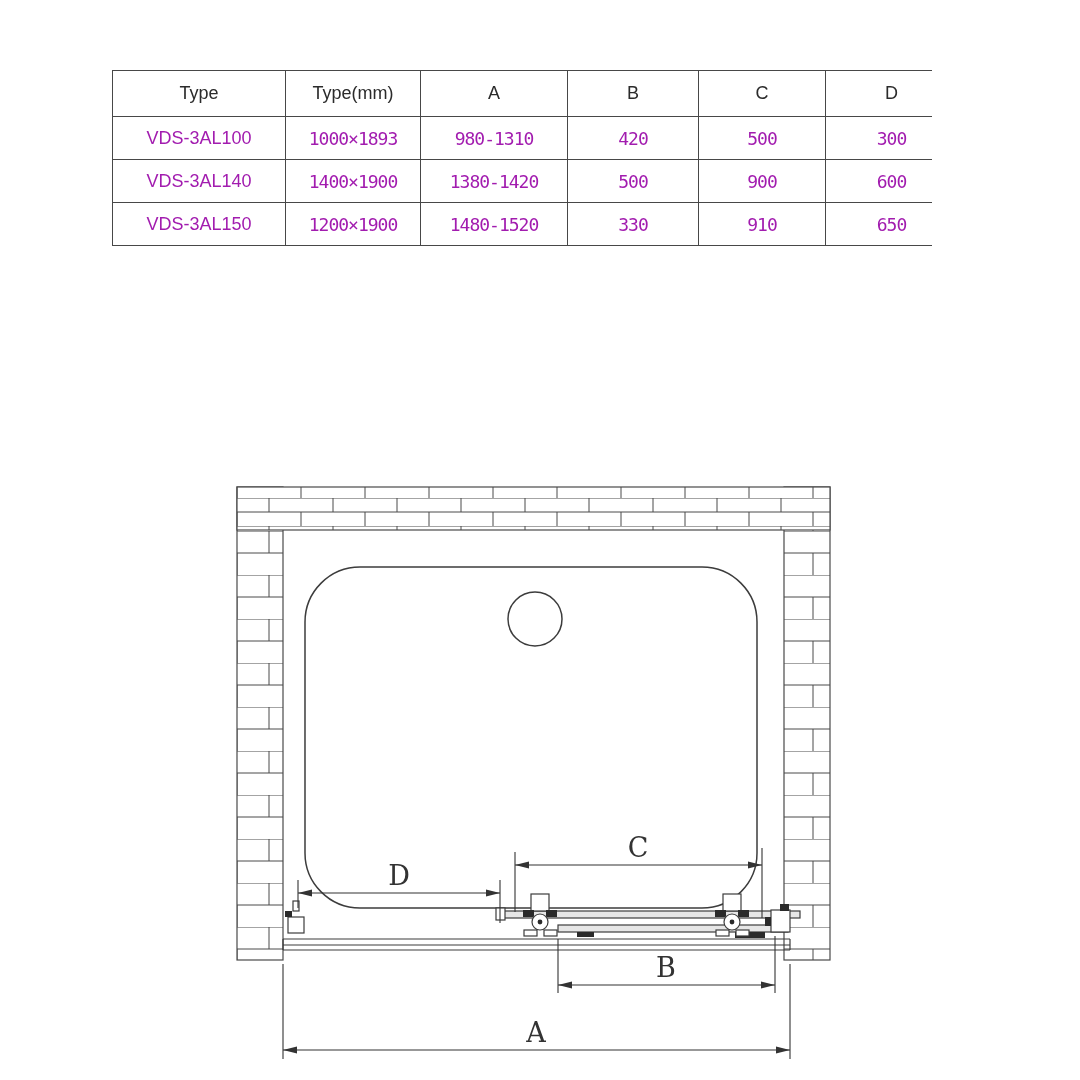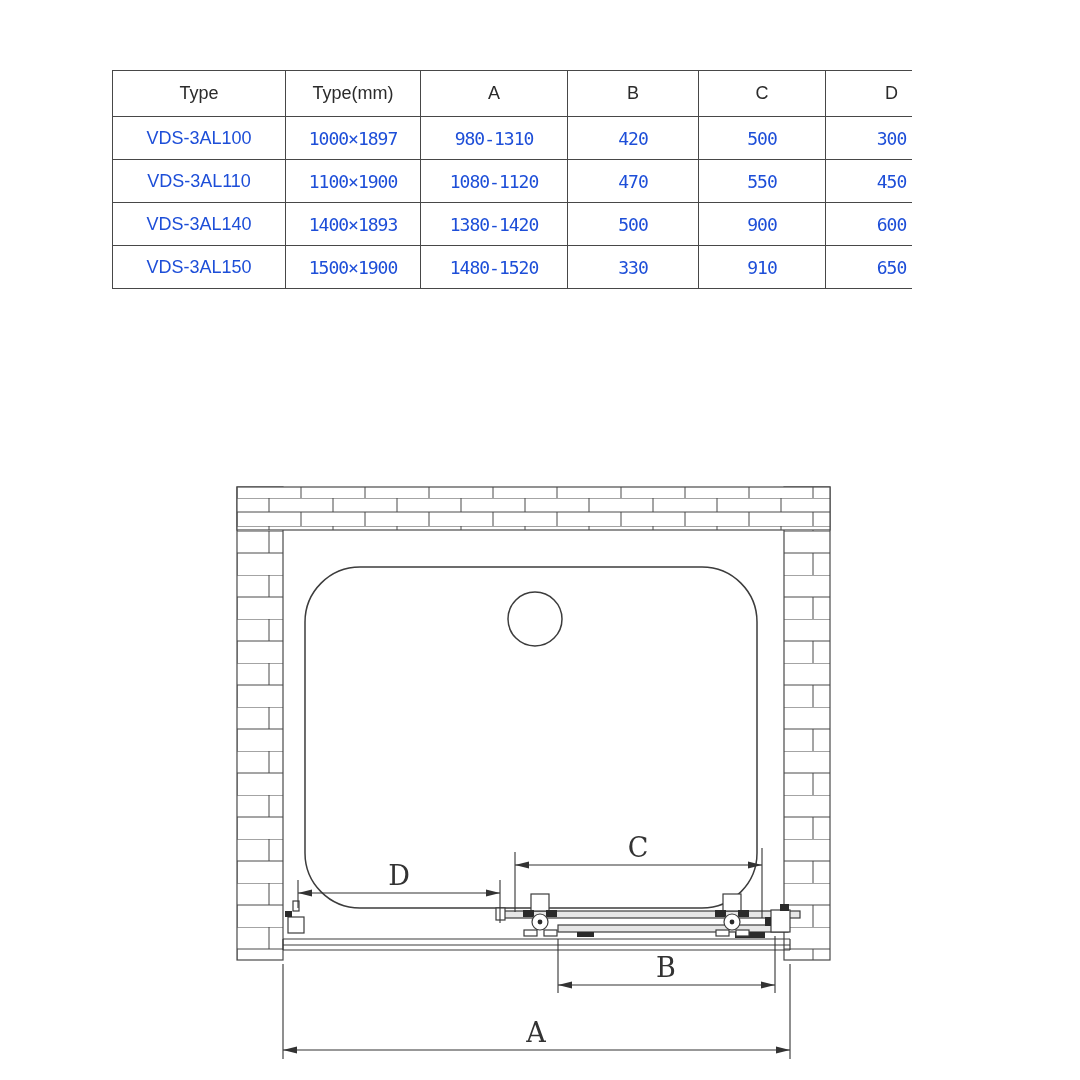--- a/index.html
+++ b/index.html
@@ -1,18 +1,18 @@
 <!DOCTYPE html>
 <html><head>
 <meta charset="utf-8">
 <style>
   html,body{margin:0;padding:0;background:#ffffff;}
   .stage{
     position:relative;width:912px;height:1080px;background:#ffffff;overflow:hidden;
-    font-family:"Liberation Sans",sans-serif;color:#2e2e2e;
+    font-family:"Liberation Sans",sans-serif;color:#2e2e2e;padding-left:20px;
   }
   
   table.spec{
     position:absolute;left:112px;top:70px;width:845px;
     border-collapse:collapse;table-layout:fixed;
     background:#ffffff;
   }
   table.spec col.c0{width:173px}
   table.spec col.c1{width:135px}
   table.spec col.c2{width:147px}
@@ -21,21 +21,21 @@
   table.spec col.c5{width:132px}
   table.spec th, table.spec td{
     border:1px solid #474747;text-align:center;vertical-align:middle;
     padding:0;
   }
   table.spec th{
     height:45px;font-size:18px;font-weight:400;color:#2b2b2b;
     font-family:"Liberation Sans",sans-serif;
   }
   table.spec td{
-    height:42px;font-size:18px;color:#1d4ed8;
+    height:42px;font-size:18px;color:#a21caf;
     font-family:"DejaVu Sans Mono","Liberation Mono",monospace;
     letter-spacing:-1px;
   }
   table.spec td.type{
     font-family:"Liberation Sans",sans-serif;
     font-size:18px;letter-spacing:0;
   }
   
   .diagram{position:absolute;left:230px;top:480px;width:620px;height:600px;}
   .diagram svg{display:block;width:620px;height:600px;}
@@ -64,45 +64,37 @@
         <th>Type(mm)</th>
         <th>A</th>
         <th>B</th>
         <th>C</th>
         <th>D</th>
       </tr>
     </thead>
     <tbody>
       <tr>
         <td class="type">VDS-3AL100</td>
-        <td>1000×1897</td>
+        <td>1000×1893</td>
         <td>980-1310</td>
         <td>420</td>
         <td>500</td>
         <td>300</td>
       </tr>
       <tr>
-        <td class="type">VDS-3AL110</td>
-        <td>1100×1900</td>
-        <td>1080-1120</td>
-        <td>470</td>
-        <td>550</td>
-        <td>450</td>
-      </tr>
-      <tr>
         <td class="type">VDS-3AL140</td>
-        <td>1400×1893</td>
+        <td>1400×1900</td>
         <td>1380-1420</td>
         <td>500</td>
         <td>900</td>
         <td>600</td>
       </tr>
       <tr>
         <td class="type">VDS-3AL150</td>
-        <td>1500×1900</td>
+        <td>1200×1900</td>
         <td>1480-1520</td>
         <td>330</td>
         <td>910</td>
         <td>650</td>
       </tr>
     </tbody>
   </table>
 
   <div class="diagram">
     <svg viewBox="0 0 620 600" xmlns="http://www.w3.org/2000/svg">

